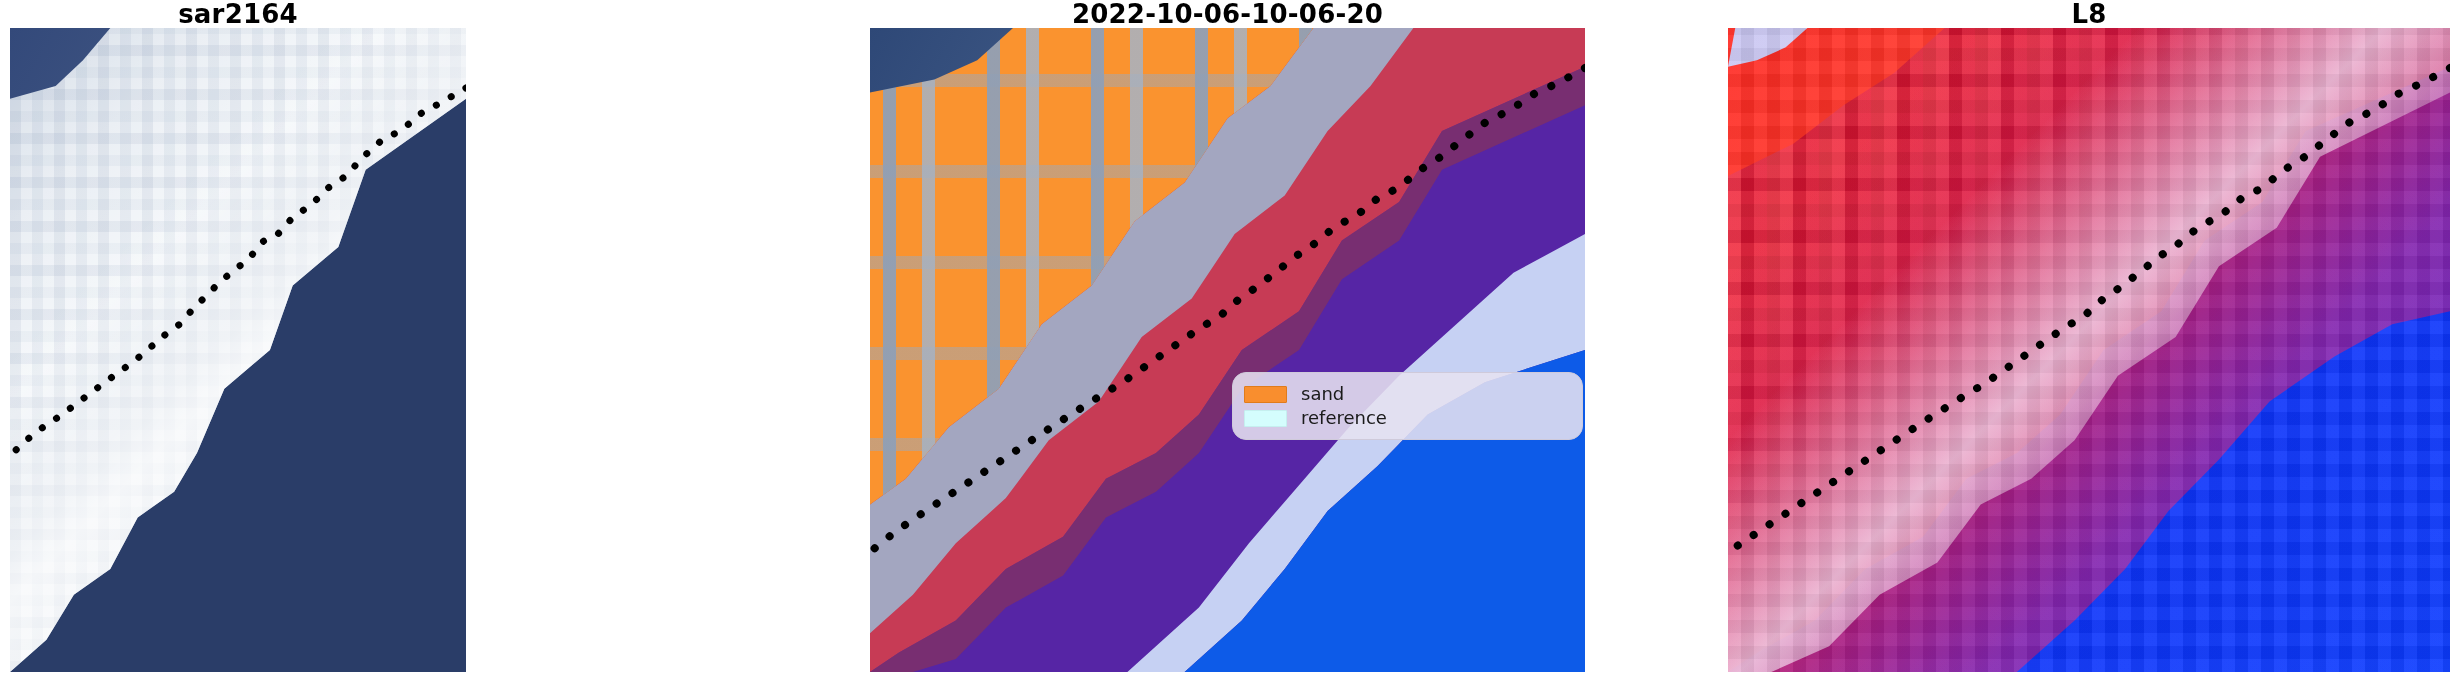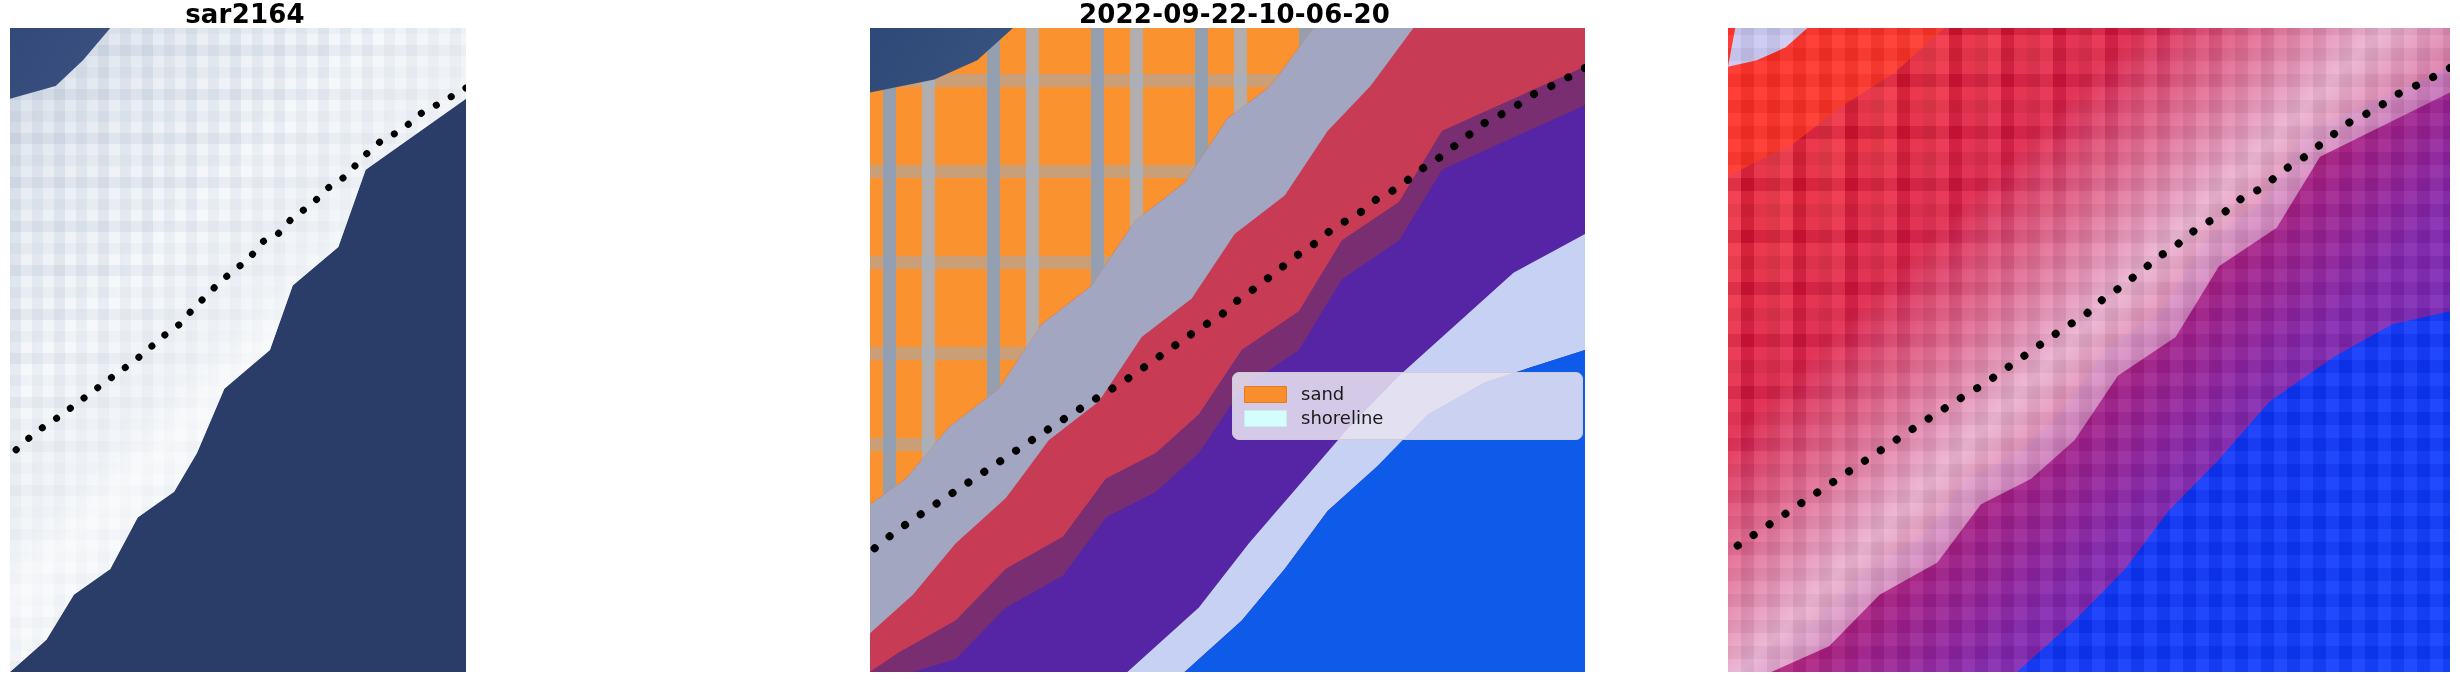--- a/index.html
+++ b/index.html
@@ -23,21 +23,21 @@
 
   .panel {
     position: absolute;
     top: 28px;
     height: 644px;
   }
 
   .panel-title {
     position: absolute;
     top: -27px;
-    left: 7px;
+    left: 0;
     width: 100%;
     text-align: center;
     font-size: 26px;
     font-weight: bold;
     color: #000000;
     letter-spacing: 0.2px;
     line-height: 26px;
     white-space: nowrap;
   }
 
@@ -236,21 +236,21 @@
 
   
   #legend {
     position: absolute;
     left: 1232px;
     top: 372px;
     width: 351px;
     box-sizing: border-box;
     background: rgba(230,225,240,0.88);
     border: 1px solid #cfcada;
-    border-radius: 7px;
+    border-radius: 14px;
     padding: 9px 13px 9px 11px;
   }
   .legend-row {
     display: flex;
     align-items: center;
     height: 24px;
   }
   .legend-swatch {
     width: 41px;
     height: 15px;
@@ -301,21 +301,21 @@
       <svg class="shoreline-svg" viewBox="0 0 456 644" preserveAspectRatio="none">
         <path class="shoreline-path" stroke-width="7" stroke-dasharray="0.1 17" d="M456,60 L432,74 L410,86 L392,102 L372,112 L352,130 L336,148
                  L318,160 L300,178 L284,188 L268,206 L252,214 L238,232 L224,242
                  L208,256 L196,268 L182,282 L170,296 L156,306 L142,318 L128,330
                  L112,342 L98,352 L82,364 L66,376 L50,388 L32,400 L14,414 L0,428"></path>
       </svg>
     </div>
   </div>
 
   <div class="panel" id="panel2">
-    <div class="panel-title">2022-09-22-10-06-20</div>
+    <div class="panel-title">2022-10-06-10-06-20</div>
     <div class="panel-image">
       <div class="layer p2-waterpurple"></div>
       <div class="layer p2-crimson"></div>
       <div class="layer p2-edgegrey"></div>
       <div class="layer p2-sand"></div>
       <div class="layer p2-sandmottle"></div>
       <div class="layer p2-darkcorner"></div>
       <div class="layer p2-buffer"></div>
       <div class="layer p2-whitewater"></div>
       <div class="layer p2-blue"></div>
@@ -323,20 +323,21 @@
         <path class="shoreline-path" stroke-width="8" stroke-dasharray="0.1 19" d="M715,40 L690,54 L664,66 L640,82 L616,94 L592,112 L572,128
                  L550,142 L528,160 L508,170 L486,188 L466,198 L444,216 L426,228
                  L406,244 L388,258 L368,272 L350,288 L330,300 L310,314 L290,328
                  L270,342 L250,356 L230,368 L208,382 L186,396 L162,412 L138,428
                  L114,444 L90,460 L66,476 L42,492 L20,508 L0,524"></path>
       </svg>
     </div>
   </div>
 
   <div class="panel" id="panel3">
+    <div class="panel-title">L8</div>
     <div class="panel-image">
       <div class="layer p3-purple"></div>
       <div class="layer p3-red"></div>
       <div class="layer p3-redmottle"></div>
       <div class="layer p3-magentawash"></div>
       <div class="layer p3-brightred"></div>
       <div class="layer p3-lavendercorner"></div>
       <div class="layer p3-whitewater"></div>
       <div class="layer p3-blue"></div>
       <div class="layer p3-blue-soft"></div>
@@ -353,21 +354,21 @@
 
   <div id="legend">
 
     <div class="legend-row">
       <span class="legend-swatch swatch-sand"></span>
       <span class="legend-label">sand</span>
     </div>
 
     <div class="legend-row">
       <span class="legend-swatch swatch-whitewater"></span>
-      <span class="legend-label">shoreline</span>
+      <span class="legend-label">reference</span>
     </div>
 
 
 
 
   </div>
 
 </div>
 
 </body></html>

